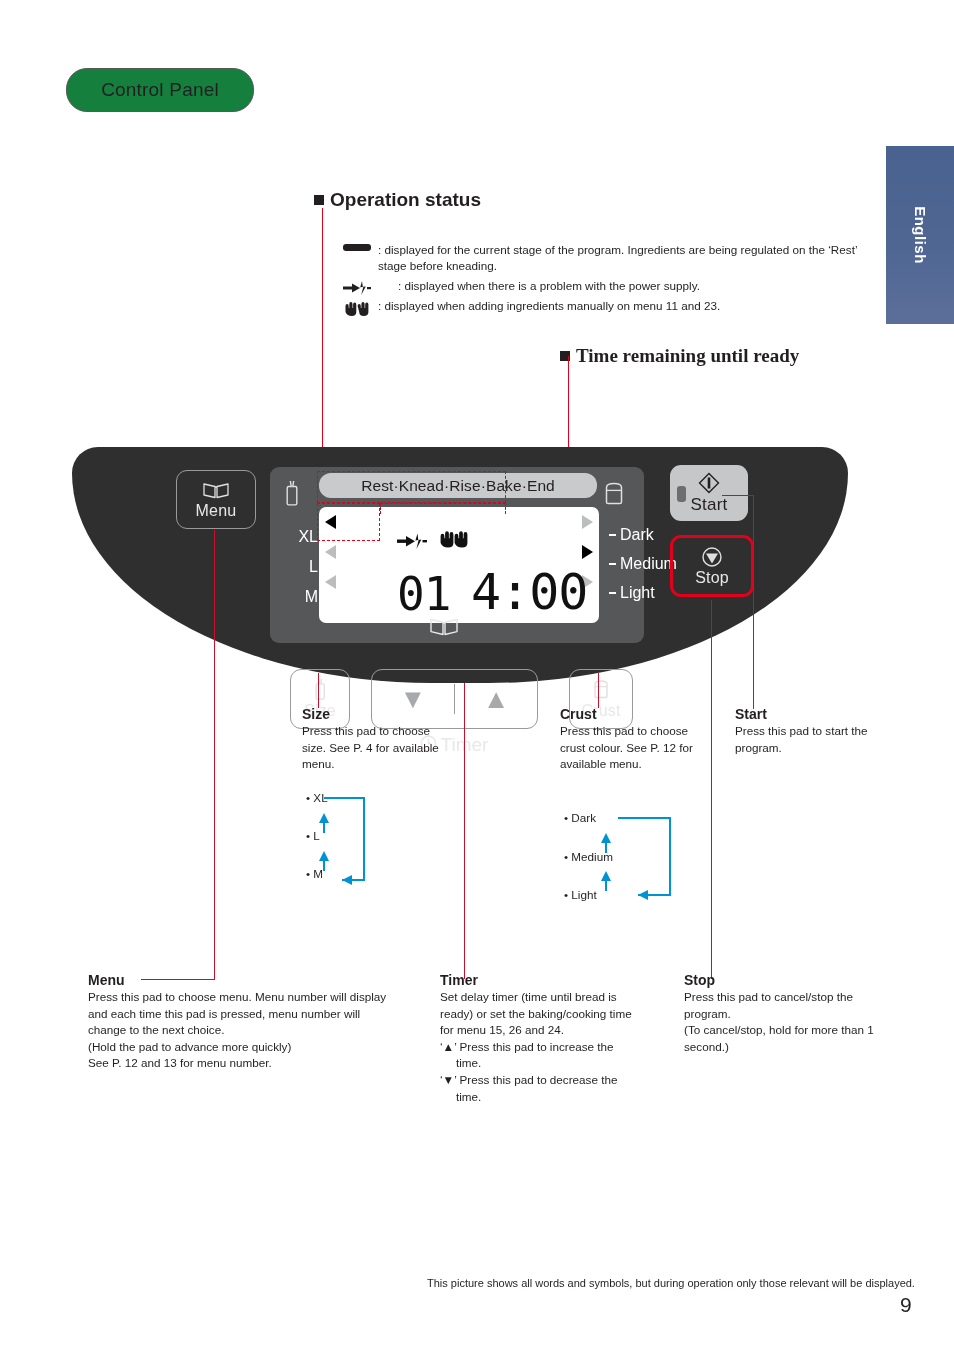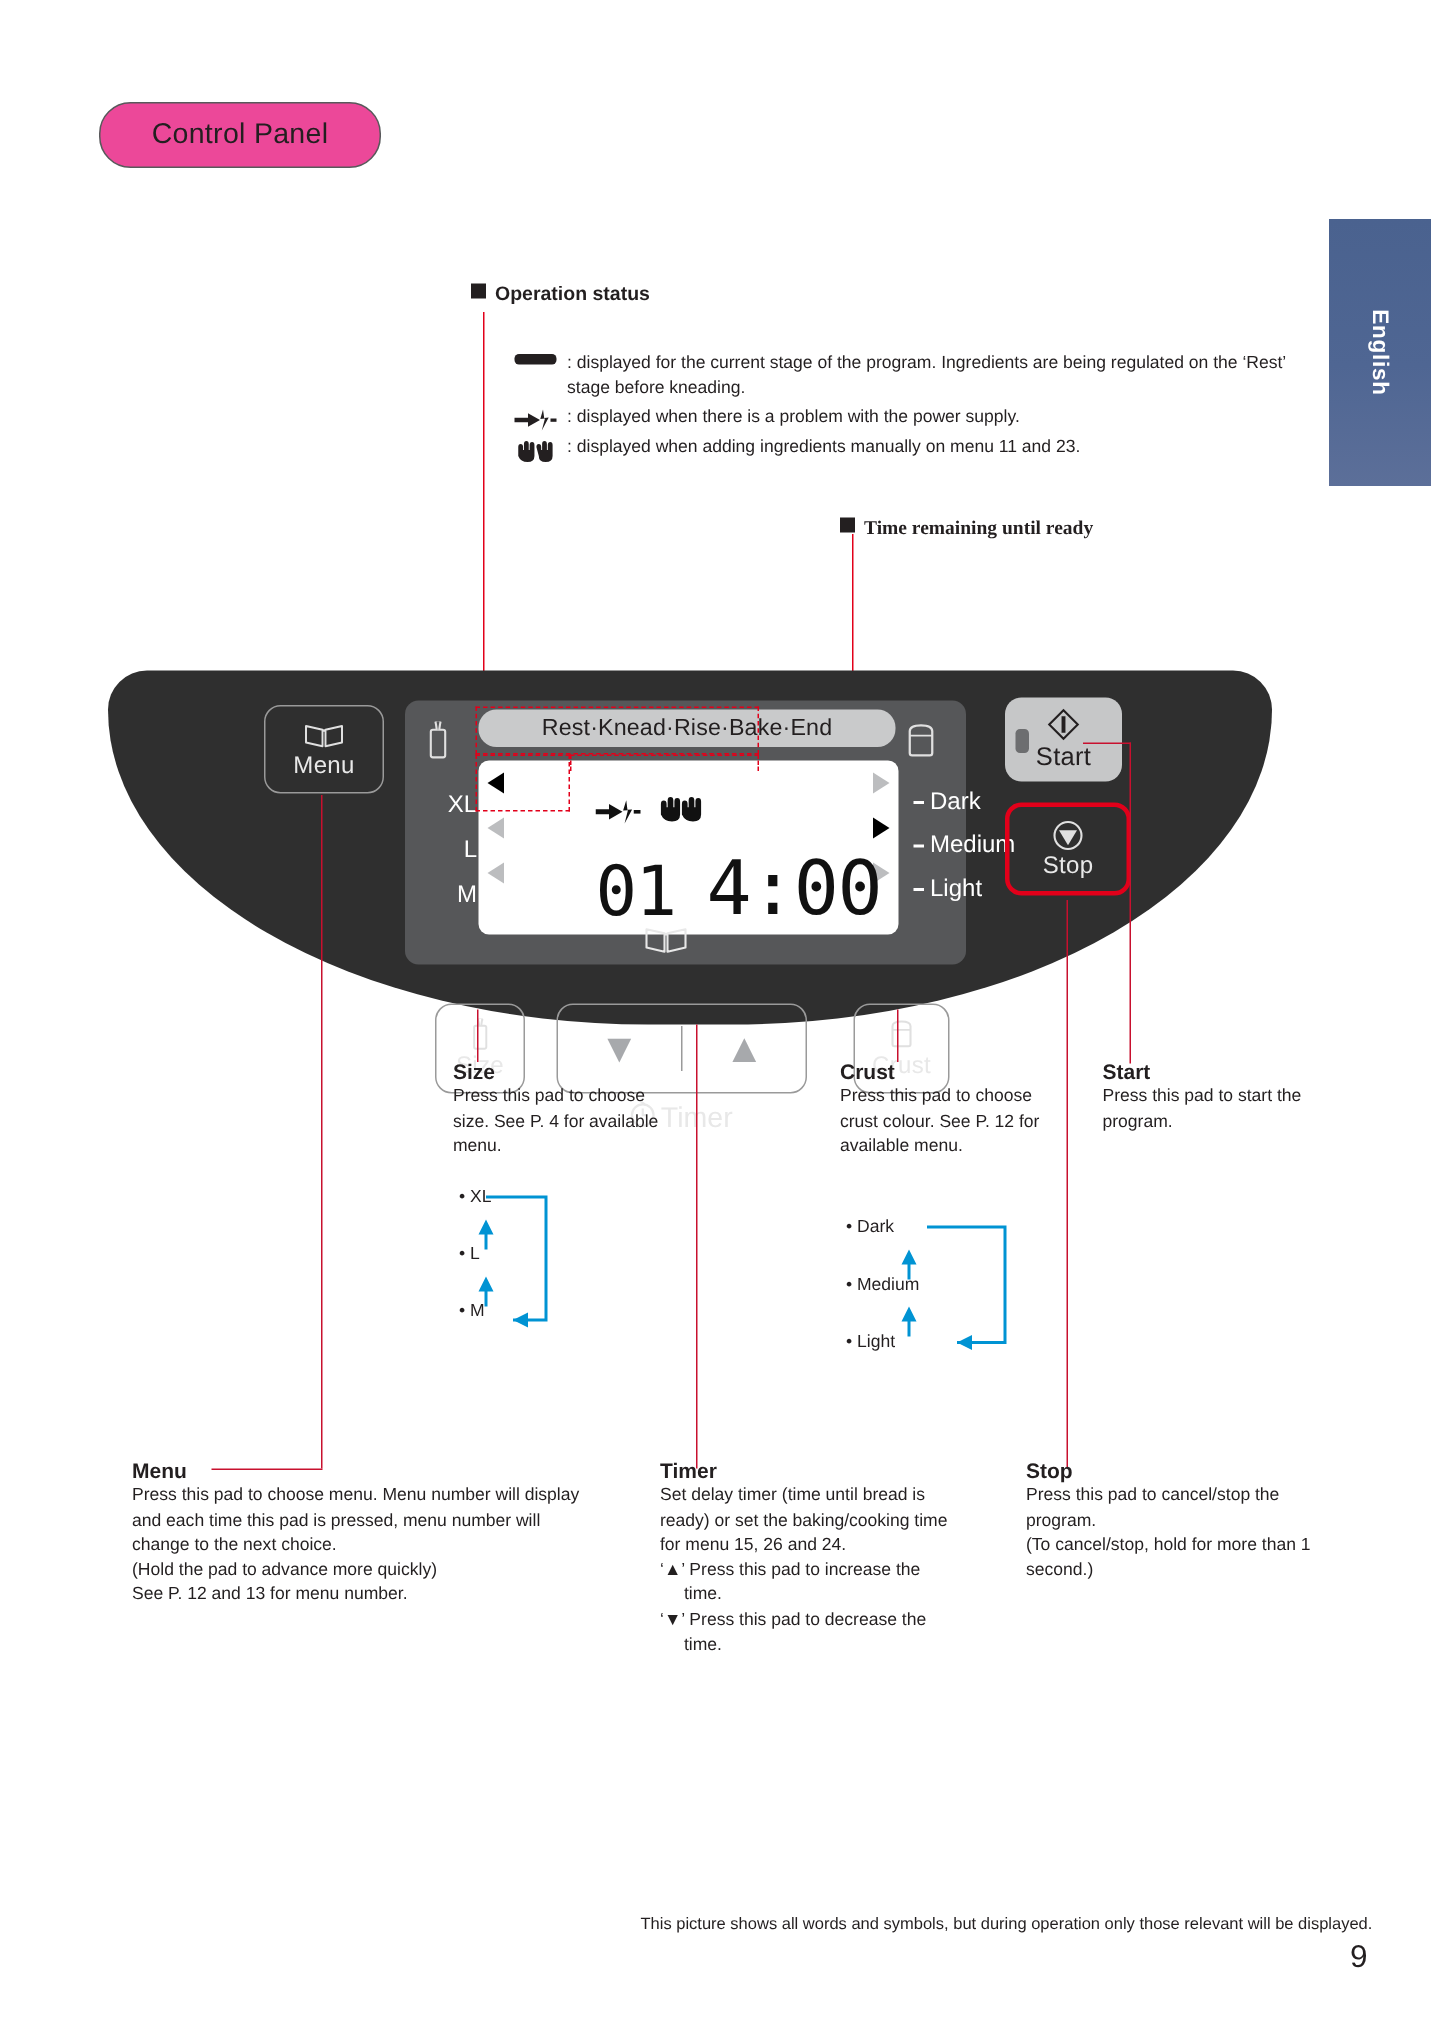--- a/index.html
+++ b/index.html
@@ -5,39 +5,39 @@
   html,body{margin:0;padding:0;background:#fff;}
   body{
     width:954px;height:1350px;position:relative;overflow:hidden;
     font-family:"Liberation Sans",sans-serif;color:#231f20;
   }
   .page{position:absolute;inset:0;}
 
   
   .title-pill{
     position:absolute;left:66px;top:68px;width:186px;height:42px;
-    border:1.2px solid #58595b;border-radius:21px;background:#ec4899;
+    border:1.2px solid #58595b;border-radius:21px;background:#15803d;
     display:flex;align-items:center;justify-content:center;
   }
   .title-pill span{font-size:19px;color:#231f20;letter-spacing:.2px;}
 
   
   .lang-tab{
     position:absolute;left:886px;top:146px;width:68px;height:178px;
     background:linear-gradient(180deg,#4a628f 0%,#4f6693 55%,#5c6f99 100%);
   }
   .lang-tab span{
     position:absolute;left:50%;top:50%;
     transform:translate(-50%,-50%) rotate(90deg);
     color:#fff;font-weight:bold;font-size:15px;white-space:nowrap;letter-spacing:.5px;
   }
 
   
   .blk{position:absolute;}
-  .hdr{font-weight:bold;font-size:13px;color:#231f20;line-height:1.25;}
+  .hdr{font-weight:bold;font-size:19px;color:#231f20;line-height:1.25;}
   .hdr .sq{display:inline-block;width:10px;height:10px;background:#231f20;margin-right:6px;vertical-align:1px;}
   .body{font-size:11.7px;line-height:1.42;color:#231f20;}
   .sub-hdr{font-weight:bold;font-size:14px;color:#231f20;margin-bottom:1px;}
 
   
   .op-rows{margin-left:22px;margin-top:3px;}
   .op-row{display:flex;align-items:flex-start;margin-bottom:1px;margin-top:30px;}
   .op-gly{width:42px;flex:0 0 42px;display:flex;align-items:center;justify-content:center;padding-top:2px;}
   .op-txt{font-size:11.7px;line-height:1.4;}
   .bar-gly{width:28px;height:7px;border-radius:3px;background:#231f20;}
@@ -160,21 +160,21 @@
       <div class="op-row">
         <div class="op-gly">
           <div class="bar-gly"></div>
         </div>
         <div class="op-txt">
           <span>:</span>
           <span>displayed for the current stage of the program. Ingredients are being regulated on the ‘Rest’ stage before kneading.</span>
         </div>
       </div>
 
-      <div class="op-row" style="margin-top:3px;">
+      <div class="op-row" style="margin-top:3px;gap:20px;">
         <div class="op-gly">
           <svg width="30" height="16" viewBox="0 0 30 16">
             <path d="M1 6.5 h9 v3 h-9 z" fill="#231f20"></path>
             <path d="M10 3.5 L18 8 L10 12.5 z" fill="#231f20"></path>
             <path d="M13 2.5 h3 v11 h-3 z" fill="#231f20" opacity="0"></path>
             <path d="M20 1 L18.2 7.3 L21.3 7.0 L19.2 15 L23.8 6.4 L20.8 6.7 z" fill="#231f20"></path>
             <rect x="25" y="7" width="4" height="2.2" fill="#231f20"></rect>
           </svg>
         </div>
         <div class="op-txt">

